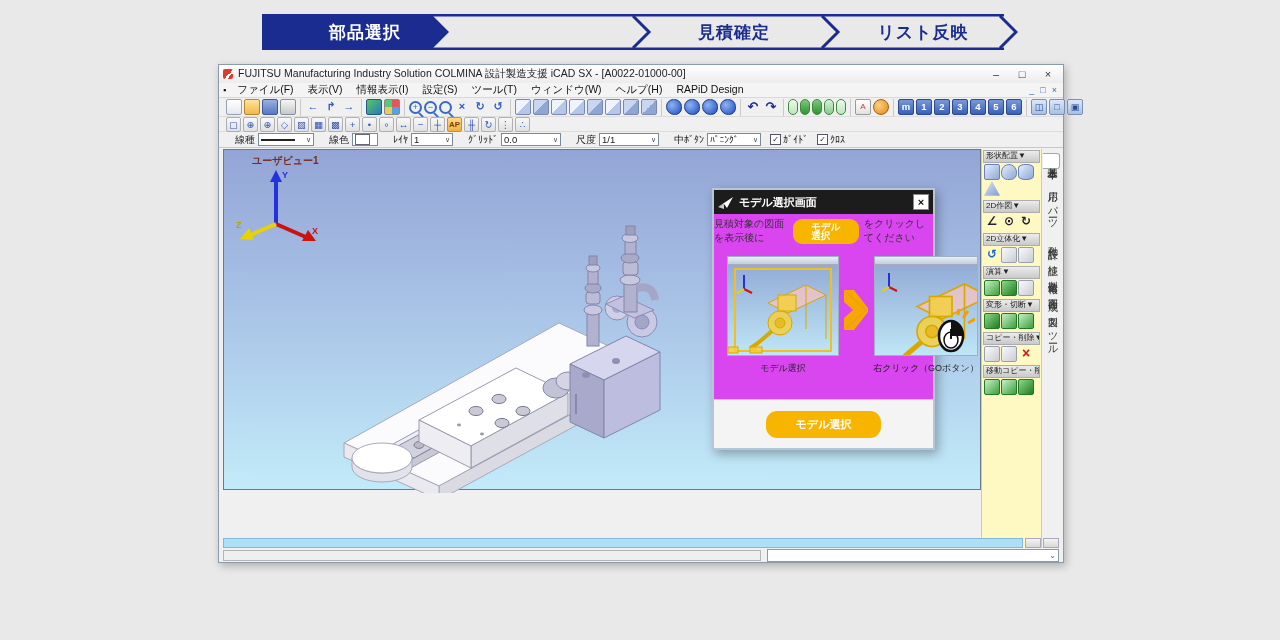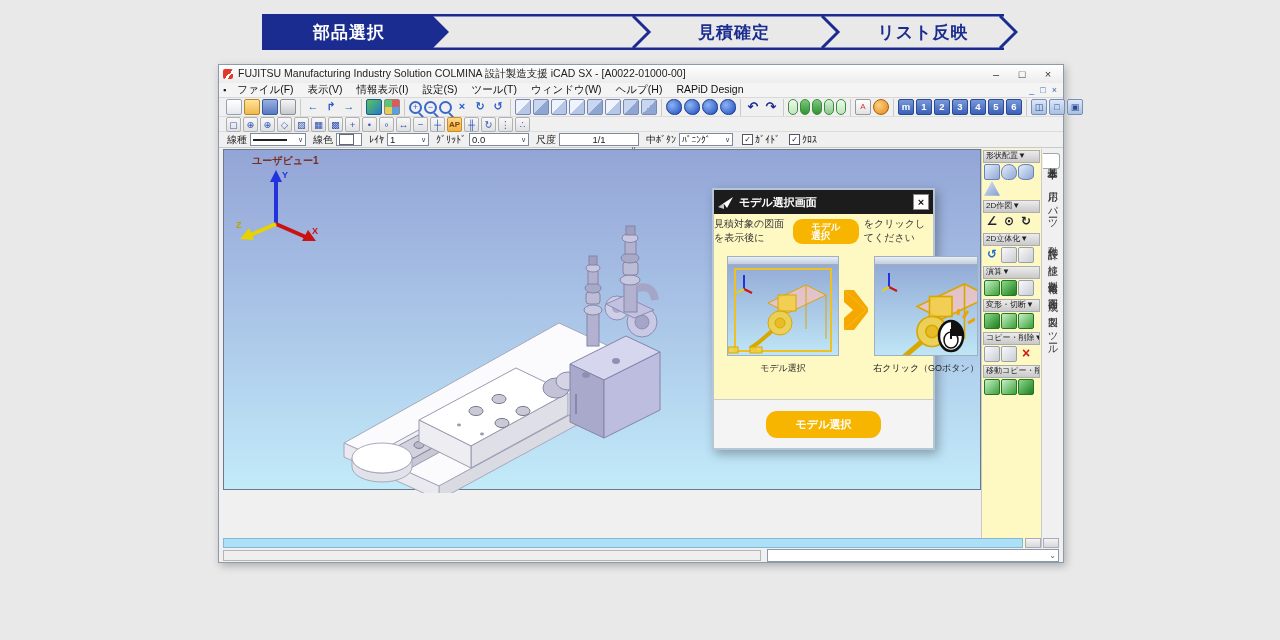--- a/index.html
+++ b/index.html
@@ -56,21 +56,21 @@
   .ti.pdf{background:linear-gradient(#ffffff,#e2e2e2);border:1px solid #999;color:#c83838;font-size:8px;line-height:14px;}
   .ti.orange{background:radial-gradient(circle at 5px 5px,#ffd080,#e08818);border-radius:50%;border:1px solid #a86008;}
   .ti.num{background:linear-gradient(#7898d8,#3a60b8);color:#fff;border:1px solid #2a4a98;font-size:9.5px;font-weight:bold;line-height:14px;}
   .ti.winic{background:linear-gradient(#dce8f8,#a8c0e0);border:1px solid #7890b8;color:#2a4a98;font-size:9px;line-height:14px;}
   .ti.t2{width:15px;height:15px;background:linear-gradient(#f8f8f8,#e0e0e0);border:1px solid #b0b0b0;color:#3858b8;font-size:9.5px;line-height:13px;}
   .ti.t2.hl{background:linear-gradient(#ffd98a,#f0b040);border-color:#c89020;color:#7a4200;font-weight:bold;font-size:8px;}
 
   
   .fmt{position:absolute;left:0;top:67px;width:100%;height:16px;background:#f0f0f0;border-bottom:1px solid #c9c9c9;
     display:flex;align-items:center;font-size:10px;color:#222;padding-left:4px;box-sizing:border-box;gap:3px;}
-  .fmt .lbl{margin-left:4px;}
+  .fmt .lbl{margin-left:12px;}
   .combo{height:13px;background:#fff;border:1px solid #7a8a9a;display:inline-flex;align-items:center;
     font-size:9.5px;padding:0 2px;position:relative;box-sizing:border-box;}
   .combo .arr{margin-left:auto;font-size:7px;color:#446;padding-left:3px;}
   .linesample{width:34px;height:0;border-top:2px solid #222;margin-right:2px;}
   .swatch{width:13px;height:9px;background:#fff;border:1px solid #667;margin-right:2px;}
   .chk{display:inline-flex;align-items:center;gap:2px;margin-left:6px;}
   .chk .box{width:9px;height:9px;border:1px solid #556;background:#fff;font-size:8px;line-height:9px;text-align:center;color:#123;}
 
   
   .viewport{position:absolute;left:4px;top:84px;width:758px;height:341px;
@@ -102,21 +102,21 @@
 
   
   .vstrip{position:absolute;left:822px;top:84px;width:20px;height:399px;background:#f0f0f0;border-left:1px solid #c9c9c9;box-sizing:border-box;}
   .vtab,.vtab-active{writing-mode:vertical-rl;text-orientation:upright;font-size:10px;color:#333;letter-spacing:1px;
     width:16px;margin:0 auto;text-align:center;}
   .vtab-active{background:#fff;border:1px solid #9aa;border-left:none;border-radius:0 3px 3px 0;
     padding:6px 0;margin-top:4px;font-weight:bold;}
   .vtabs{display:flex;flex-direction:column;gap:14px;margin-top:14px;align-items:center;}
 
   
-  .dialog{position:absolute;left:712px;top:188px;width:223px;height:262px;background:#fef9c3;
+  .dialog{position:absolute;left:712px;top:188px;width:223px;height:262px;background:#d946ef;
     border:2px solid #b7c6d6;box-shadow:3px 4px 10px rgba(0,0,0,.3);box-sizing:border-box;z-index:50;}
   .dlg-title{position:absolute;left:0;top:0;width:100%;height:24px;background:#1c1c1c;display:flex;align-items:center;box-sizing:border-box;padding:0 4px;}
   .dlg-title .ttl{color:#fff;font-size:11px;font-weight:bold;margin-left:5px;}
   .dlg-close{margin-left:auto;width:16px;height:16px;background:#fff;border:1px solid #888;color:#111;
     font-size:11px;line-height:15px;text-align:center;font-weight:bold;box-sizing:border-box;}
   .dlg-instr{position:absolute;left:0;top:30px;width:100%;height:22px;display:flex;align-items:center;justify-content:center;
     gap:5px;font-size:10px;color:#333;}
   .pill{background:#f7b500;color:#fff;font-size:9.5px;font-weight:bold;border-radius:9px;padding:3px 18px;line-height:1;}
   .thumb{position:absolute;top:66px;height:100px;border:1px solid #9fb0c0;background:linear-gradient(#8fa6d4,#bfe6f6);box-sizing:border-box;overflow:hidden;}
   .thumb .minititle{position:absolute;left:0;top:0;width:100%;height:7px;background:linear-gradient(#e8eef6,#c2cede);border-bottom:1px solid #aab;}
@@ -134,21 +134,21 @@
 
   <div class="crumbs">
     <svg width="756" height="36">
       <rect x="0" y="0" width="742" height="2.5" fill="#1b2c90"></rect>
       <rect x="0" y="33.5" width="742" height="2.5" fill="#1b2c90"></rect>
       <polygon points="0,0 169,0 187,18 169,36 0,36" fill="#1b2c90"></polygon>
       <polyline points="371,2 387,18 371,34" fill="none" stroke="#1b2c90" stroke-width="3"></polyline>
       <polyline points="560,2 576,18 560,34" fill="none" stroke="#1b2c90" stroke-width="3"></polyline>
       <polyline points="738,2 754,18 738,34" fill="none" stroke="#1b2c90" stroke-width="3"></polyline>
     </svg>
-    <div class="crumb-label active" style="left:2px;">部品選択</div>
+    <div class="crumb-label active" style="left:18px;">部品選択</div>
     <div class="crumb-label" style="left:576px;">リスト反映</div>
     <div class="crumb-label" style="left:387px;">見積確定</div>
   </div>
 
   <div class="appwin">
 
     <div class="titlebar">
       <span class="app-icon"></span>
       <span>FUJITSU Manufacturing Industry Solution COLMINA 設計製造支援 iCAD SX - [A0022-01000-00]</span>
       <span class="winctl">
@@ -276,21 +276,21 @@
       <span class="combo" style="width:42px;">
           <span>1</span>
           <span class="arr">∨</span>
         </span>
       <span class="lbl">ｸﾞﾘｯﾄﾞ</span>
       <span class="combo" style="width:60px;align-items:center;">
           <span>0.0</span>
           <span class="arr">∨</span>
         </span>
       <span class="lbl">尺度</span>
-      <span class="combo" style="width:80px;flex-direction:column;">
+      <span class="combo" style="width:60px;">
           <span>1/1</span>
           <span class="arr">∨</span>
         </span>
       <span class="lbl">中ﾎﾞﾀﾝ</span>
       <span class="combo" style="width:54px;">
           <span>ﾊﾟﾆﾝｸﾞ</span>
           <span class="arr">∨</span>
         </span>
       <span class="chk">
         <span class="box">✓</span>

